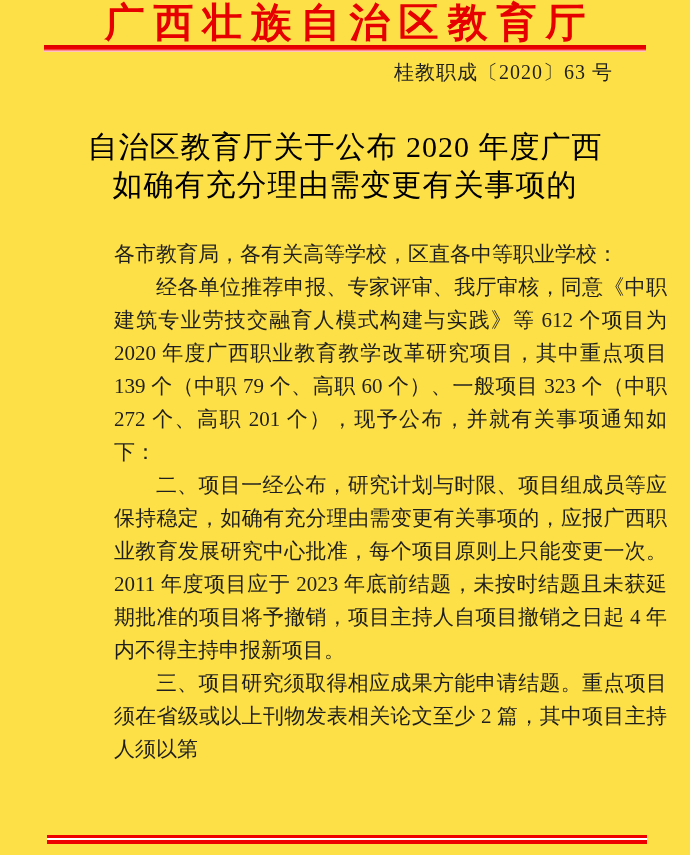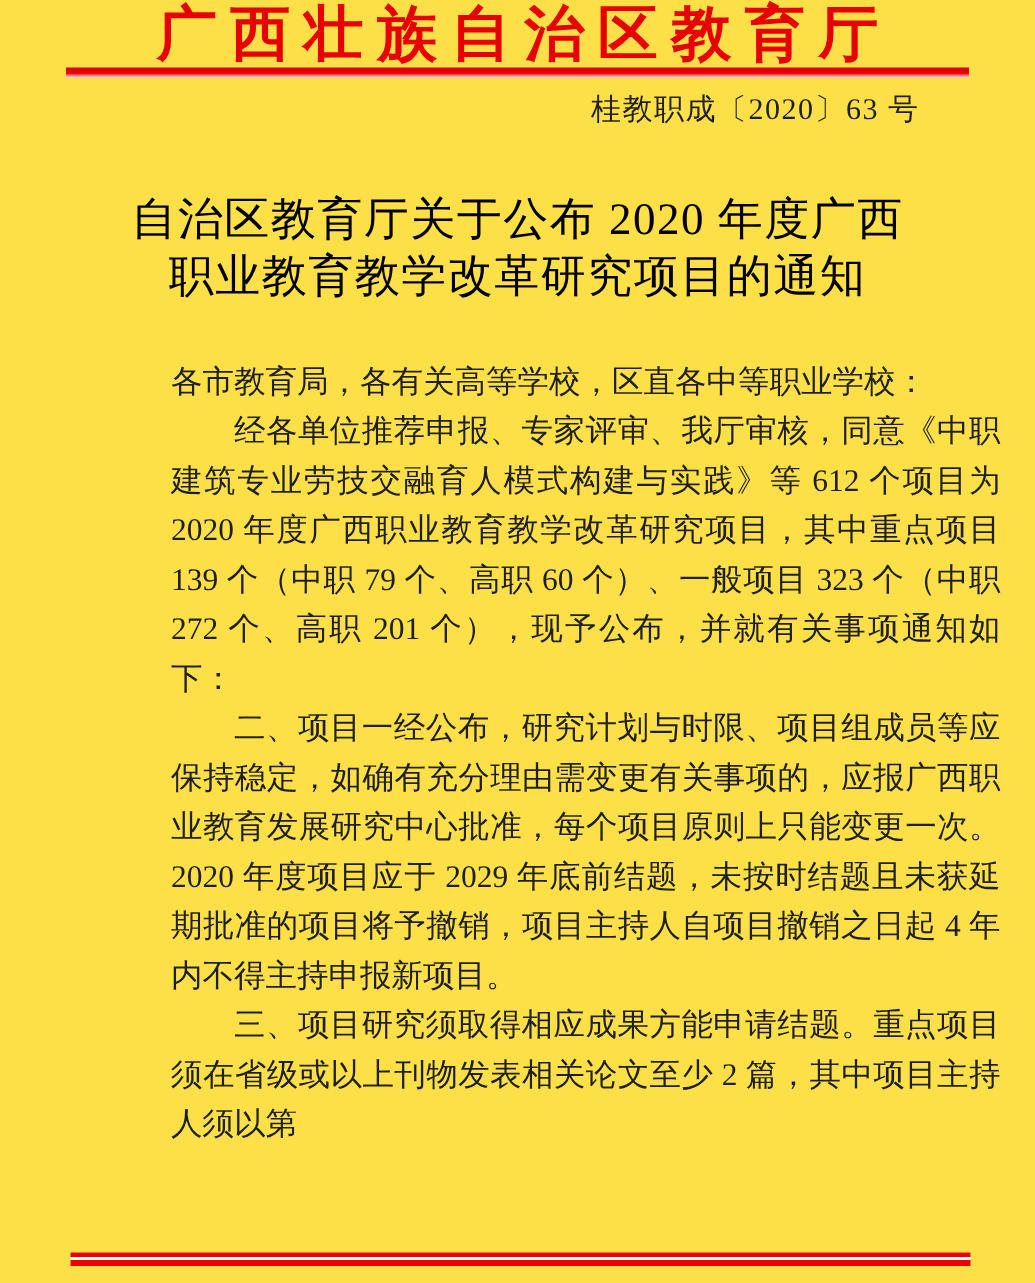--- a/index.html
+++ b/index.html
@@ -80,25 +80,25 @@
 <div class="page">
 
   <div class="agency">广西壮族自治区教育厅</div>
 
   <div class="rule-top"></div>
 
   <div class="docno">桂教职成〔2020〕63 号</div>
 
   <div class="title">
     <div>自治区教育厅关于公布 2020 年度广西</div>
-    <div>职业教育教学改革研究项目的通知</div>
+    <div>如确有充分理由需变更有关事项的</div>
   </div>
 
   <div class="body-text">
     <p class="salutation">各市教育局，各有关高等学校，区直各中等职业学校：</p>
     <p class="para">经各单位推荐申报、专家评审、我厅审核，同意《中职建筑专业劳技交融育人模式构建与实践》等 612 个项目为 2020 年度广西职业教育教学改革研究项目，其中重点项目 139 个（中职 79 个、高职 60 个）、一般项目 323 个（中职 272 个、高职 201 个），现予公布，并就有关事项通知如下：</p>
-    <p class="para">二、项目一经公布，研究计划与时限、项目组成员等应保持稳定，如确有充分理由需变更有关事项的，应报广西职业教育发展研究中心批准，每个项目原则上只能变更一次。2020 年度项目应于 2029 年底前结题，未按时结题且未获延期批准的项目将予撤销，项目主持人自项目撤销之日起 4 年内不得主持申报新项目。</p>
+    <p class="para">二、项目一经公布，研究计划与时限、项目组成员等应保持稳定，如确有充分理由需变更有关事项的，应报广西职业教育发展研究中心批准，每个项目原则上只能变更一次。2011 年度项目应于 2023 年底前结题，未按时结题且未获延期批准的项目将予撤销，项目主持人自项目撤销之日起 4 年内不得主持申报新项目。</p>
     <p class="para">三、项目研究须取得相应成果方能申请结题。重点项目须在省级或以上刊物发表相关论文至少 2 篇，其中项目主持人须以第</p>
   </div>
 
   <div class="rule-bottom"></div>
 
 </div>
 
 </body></html>

